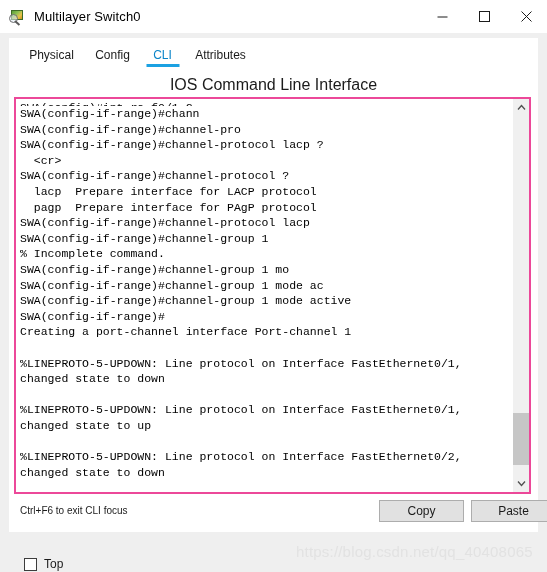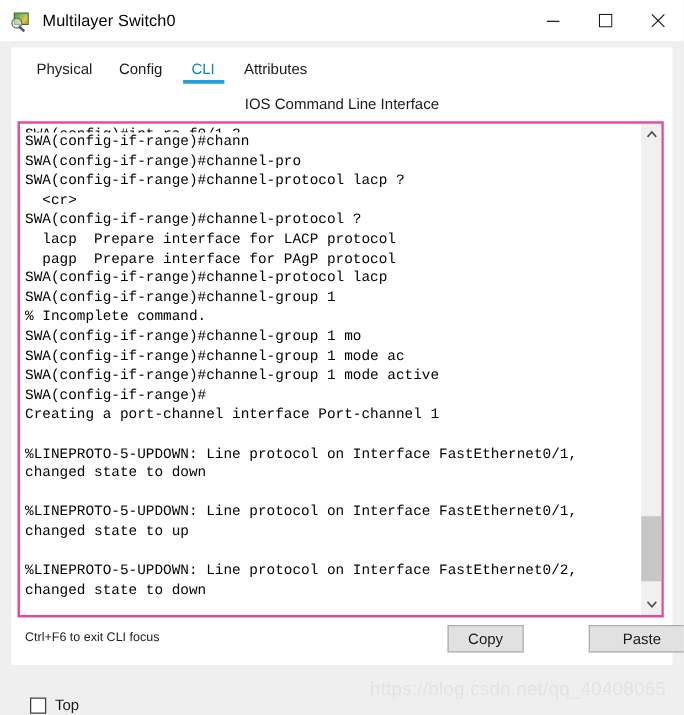--- a/index.html
+++ b/index.html
@@ -68,21 +68,21 @@
   .tab.t-cli{width:41px;color:#0a84c8;}
   .tab.t-attributes{width:75px;}
   .tab.active .underline{
     position:absolute;left:50%;transform:translateX(-50%);
     bottom:2px;width:33px;height:3px;background:#1ba1e2;
   }
 
   
   .cli-header{
     position:absolute;left:9px;top:76px;width:529px;height:18px;
-    text-align:center;font-size:12px;color:#1b1b1b;
+    text-align:center;font-size:16px;color:#1b1b1b;
   }
 
   
   .term-wrap{
     position:absolute;left:14px;top:97px;width:517px;height:397px;
     border:2px solid #ec4899;background:#ffffff;box-sizing:border-box;
     overflow:hidden;
   }
   .term{
     position:absolute;left:0;top:0;right:17px;bottom:0;
@@ -119,21 +119,21 @@
   .hint{
     position:absolute;left:6px;top:5px;font-size:10px;color:#1b1b1b;
   }
   .btn{
     position:absolute;top:0;height:22px;
     background:#e1e1e1;border:1px solid #adadad;box-sizing:border-box;
     font-size:12px;color:#1b1b1b;
     display:flex;align-items:center;justify-content:center;
     cursor:default;
   }
-  .btn.copy{left:344px;width:61px;}
+  .btn.copy{left:365px;width:85px;}
   .btn.paste{left:457px;width:85px;}
 
   
   .bottomstrip{
     position:absolute;left:0;top:532px;width:547px;height:40px;background:#efefef;
   }
   .topcheck{
     position:absolute;left:11px;top:556px;display:flex;align-items:center;
     height:16px;overflow:hidden;margin-left:13px;
   }

